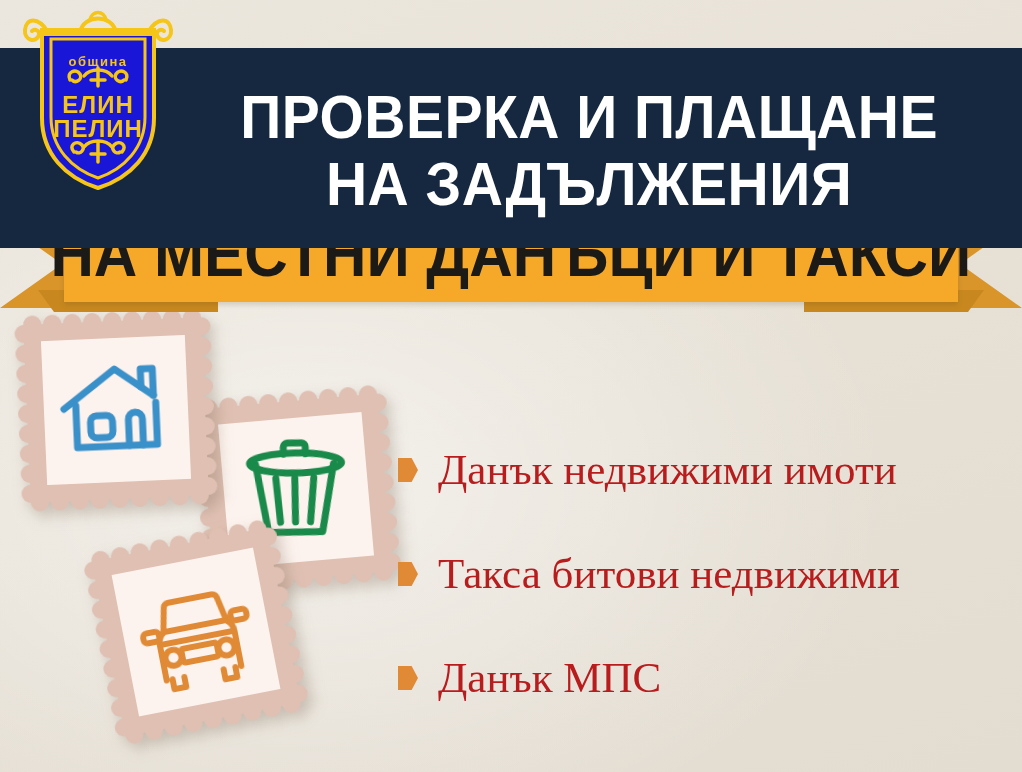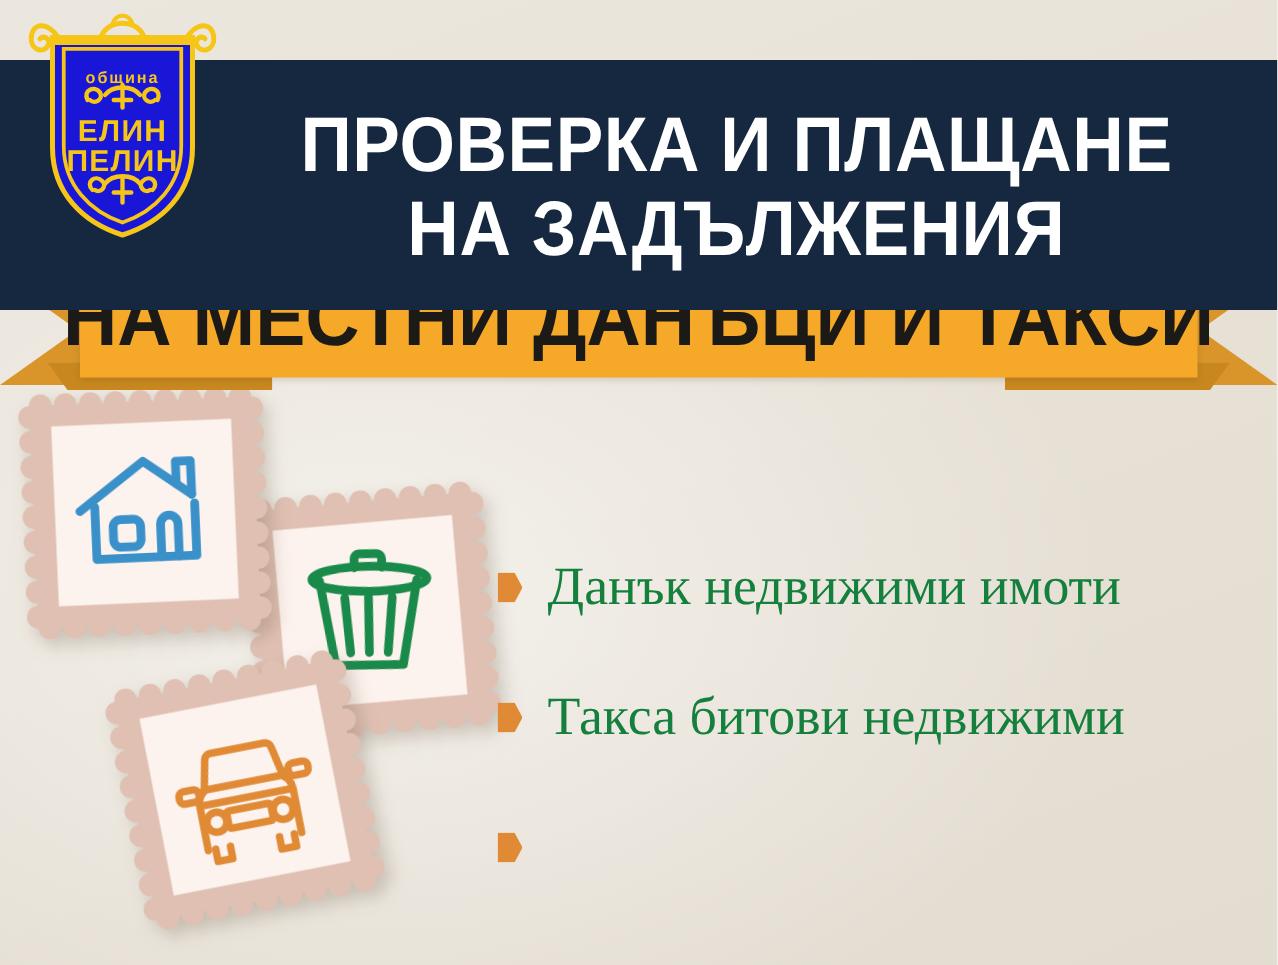--- a/index.html
+++ b/index.html
@@ -165,21 +165,21 @@
     height: 24px;
     margin-right: 20px;
     background: #e08a35;
     clip-path: polygon(0 0, 68% 0, 100% 50%, 68% 100%, 0 100%);
   }
   .bullet-label {
     font-family: "Liberation Serif", "DejaVu Serif", serif;
     font-weight: 400;
     font-size: 43px;
     line-height: 1.05;
-    color: #15803d;
+    color: #b91c1c;
     white-space: nowrap;
   }
 </style>
 </head>
 <body>
 
 <div id="poster">
 
   <div class="bg-wash"></div>
 
@@ -426,17 +426,18 @@
       <span class="bullet-label">Данък недвижими имоти</span>
     </div>
 
     <div class="bullet-row">
       <span class="bullet-marker"></span>
       <span class="bullet-label">Такса битови недвижими</span>
     </div>
 
     <div class="bullet-row">
       <span class="bullet-marker"></span>
+      <span class="bullet-label">Данък МПС</span>
     </div>
 
   </div>
 
 </div>
 
 </body></html>

